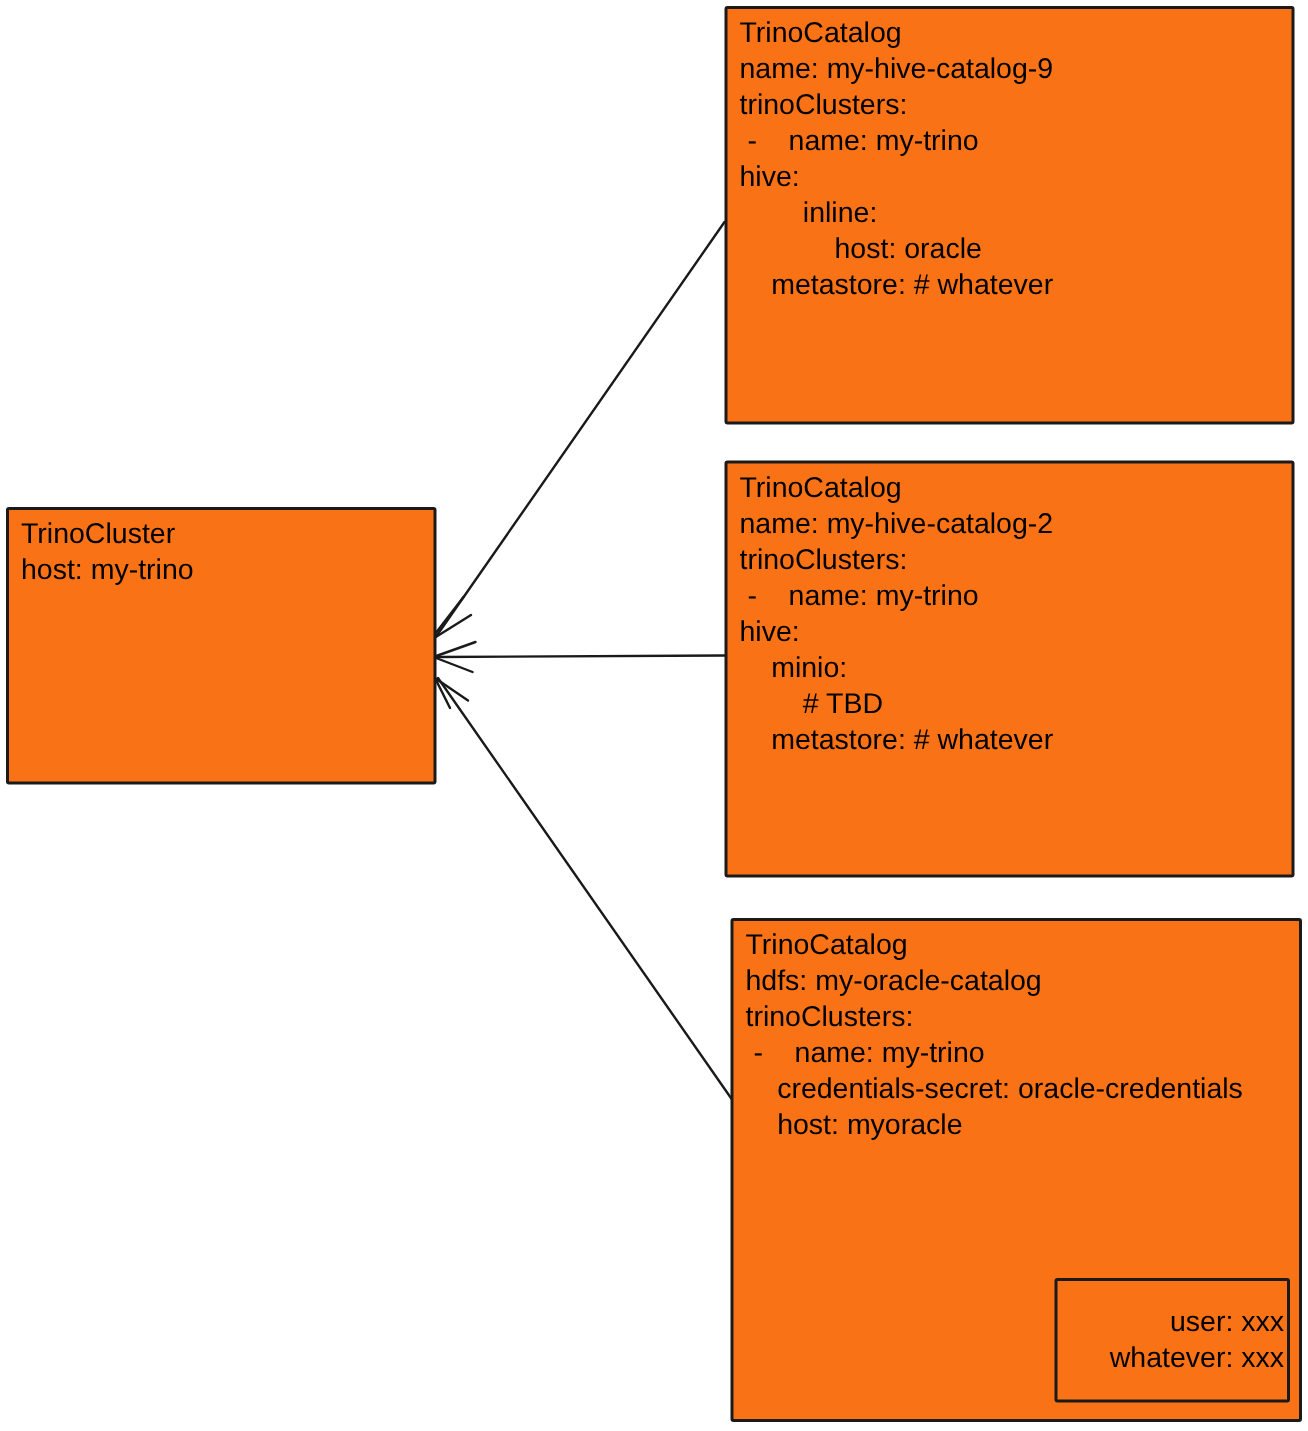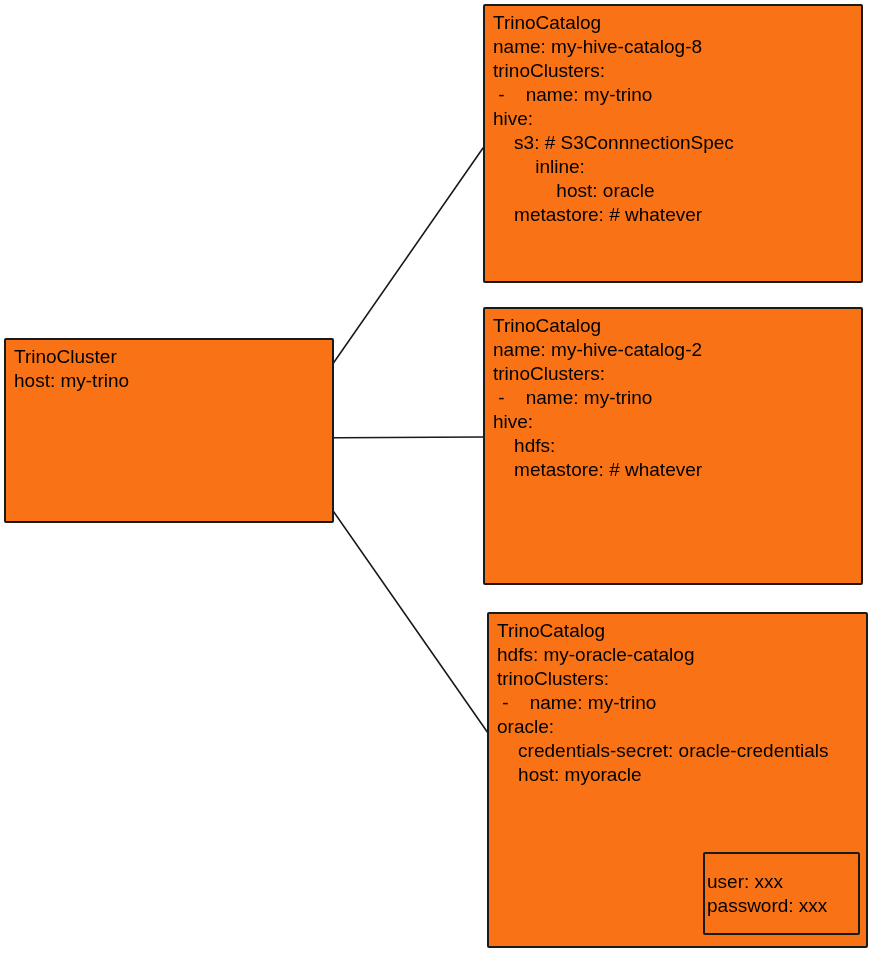--- a/index.html
+++ b/index.html
@@ -31,29 +31,29 @@
     border: 2px solid #1a1a1a;
     border-radius: 2px;
     padding: 5px 8px;
   }
   .box .line {
     white-space: pre;
     font-size: 19px;
     line-height: 24px;
     color: #000000;
   }
-  .cluster-box  { left: 4px;   top: 338px; width: 330px; height: 185px; }
+  .cluster-box  { left: 4px;   top: 338px; width: 287px; height: 185px; }
   .catalog-1    { left: 483px; top: 4px;   width: 380px; height: 279px; }
   .catalog-2    { left: 483px; top: 307px; width: 380px; height: 278px; }
   .catalog-3    { left: 487px; top: 612px; width: 381px; height: 336px; }
   .secret-box {
     left: 703px; top: 852px; width: 157px; height: 83px;
     display: flex;
     flex-direction: column;
-    align-items: flex-start;
+    align-items: flex-end;
     justify-content: center;
     padding: 2px;
   }
   .secret-box .line {
     white-space: pre;
     font-size: 19px;
     line-height: 24px;
   }
 </style>
 </head>
@@ -76,48 +76,47 @@
     <path d="M787,851 L770,844 M787,851 L781,833"></path>
   </svg>
 
   <div class="box cluster-box">
     <div class="line">TrinoCluster</div>
     <div class="line">host: my-trino</div>
   </div>
 
   <div class="box catalog-1">
     <div class="line">TrinoCatalog</div>
-    <div class="line">name: my-hive-catalog-8</div>
+    <div class="line">name: my-hive-catalog-9</div>
     <div class="line">trinoClusters:</div>
     <div class="line"> -    name: my-trino</div>
     <div class="line">hive:</div>
-    <div class="line">    s3: # S3ConnnectionSpec</div>
     <div class="line">        inline:</div>
     <div class="line">            host: oracle</div>
     <div class="line">    metastore: # whatever</div>
   </div>
 
   <div class="box catalog-2">
     <div class="line">TrinoCatalog</div>
     <div class="line">name: my-hive-catalog-2</div>
     <div class="line">trinoClusters:</div>
     <div class="line"> -    name: my-trino</div>
     <div class="line">hive:</div>
-    <div class="line">    hdfs:</div>
+    <div class="line">    minio:</div>
+    <div class="line">        # TBD</div>
     <div class="line">    metastore: # whatever</div>
   </div>
 
   <div class="box catalog-3">
     <div class="line">TrinoCatalog</div>
     <div class="line">hdfs: my-oracle-catalog</div>
     <div class="line">trinoClusters:</div>
     <div class="line"> -    name: my-trino</div>
-    <div class="line">oracle:</div>
     <div class="line">    credentials-secret: oracle-credentials</div>
     <div class="line">    host: myoracle</div>
   </div>
 
   <div class="box secret-box">
     <div class="line">user: xxx</div>
-    <div class="line">password: xxx</div>
+    <div class="line">whatever: xxx</div>
   </div>
 
 </div>
 
 </body></html>

